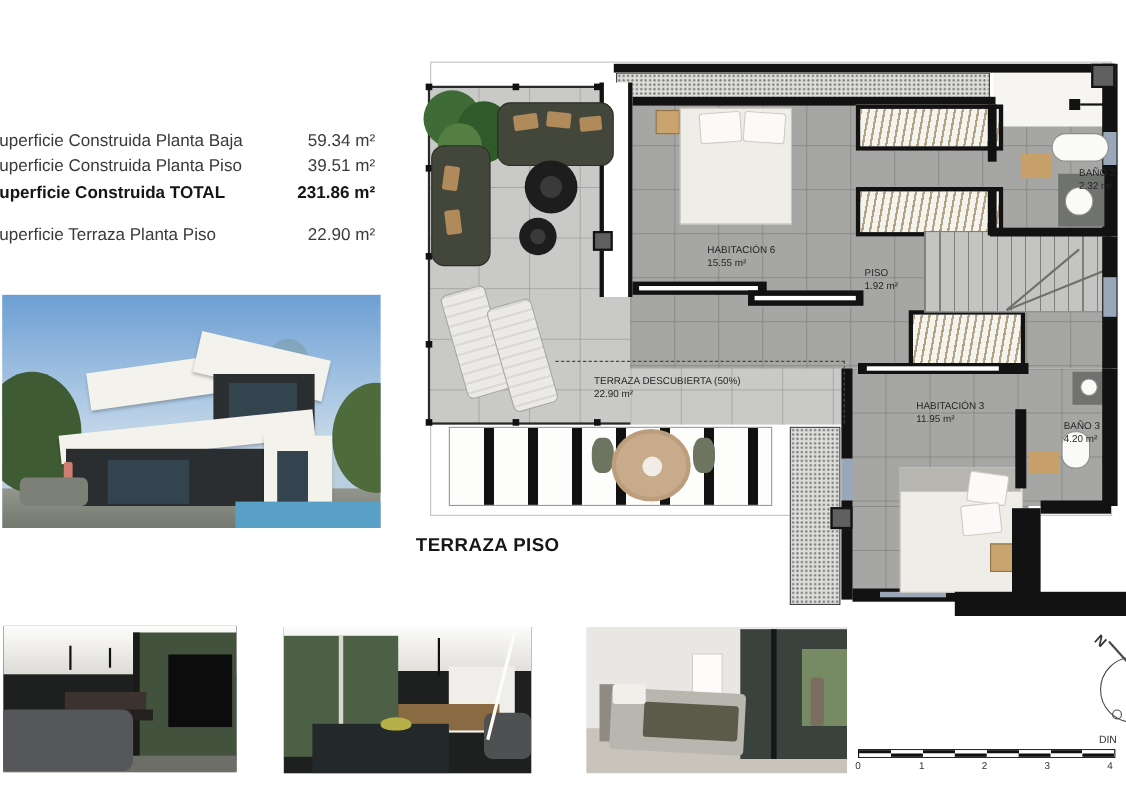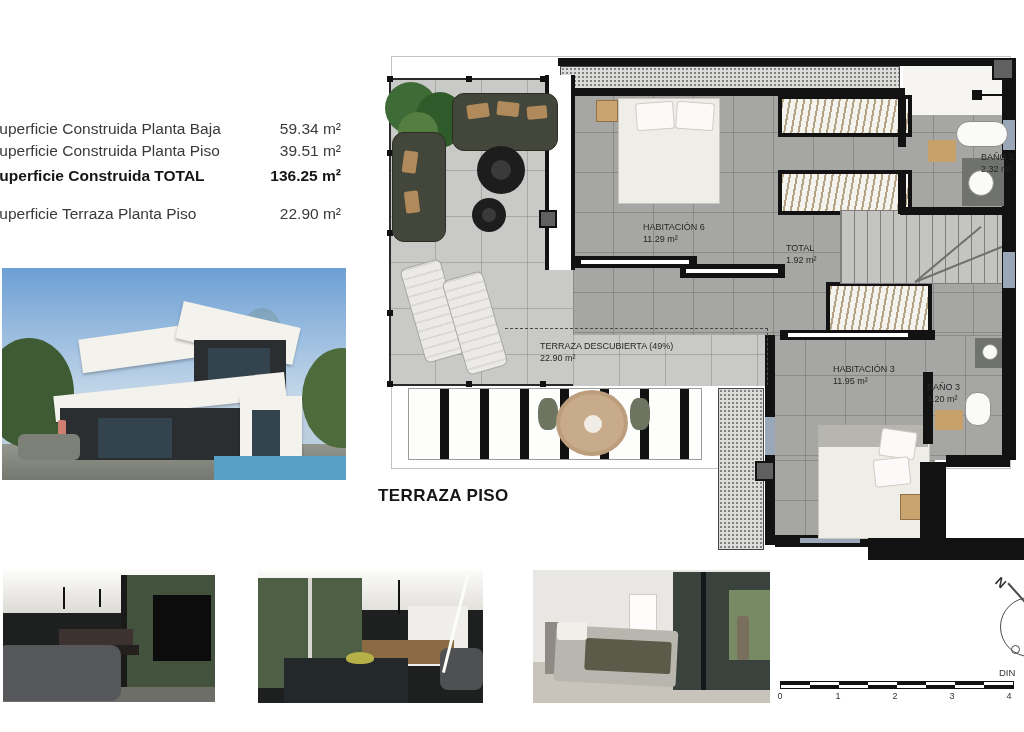--- a/index.html
+++ b/index.html
@@ -89,21 +89,21 @@
     <div class="srow">
       <span>Superficie Construida Planta Baja</span>
       <span class="val">59.34 m²</span>
     </div>
     <div class="srow">
       <span>Superficie Construida Planta Piso</span>
       <span class="val">39.51 m²</span>
     </div>
     <div class="srow total">
       <span>Superficie Construida TOTAL</span>
-      <span class="val">136.25 m²</span>
+      <span class="val">231.86 m²</span>
     </div>
     <div class="srow gap">
       <span>Superficie Terraza Planta Piso</span>
       <span class="val">22.90 m²</span>
     </div>
   </div>
 
   <div id="photo-house" class="abs photo">
     <div class="abs ph-ground"></div>
     <div class="abs plantblob" style="left:-18px;top:70px;width:90px;height:110px;background:#3e5b33;"></div>
@@ -238,40 +238,40 @@
 
   <div id="pergola" class="abs" style="left:408px;top:388px;width:292px;height:70px;"></div>
   <div class="abs pchair" style="left:538px;top:398px;width:20px;height:32px;"></div>
   <div class="abs pchair" style="left:630px;top:398px;width:20px;height:32px;"></div>
   <div class="abs ptable" style="left:556px;top:390px;width:72px;height:66px;">
     <div class="abs ptable-c" style="left:24px;top:21px;width:18px;height:18px;"></div>
   </div>
 
   <div class="abs room-label" style="left:643px;top:222px;">
     <div>HABITACIÓN 6</div>
-    <div>11.29 m²</div>
+    <div>15.55 m²</div>
   </div>
   <div class="abs room-label" style="left:966px;top:152px;margin-left:15px;">
     <div>BAÑO 2</div>
     <div>2.32 m²</div>
   </div>
   <div class="abs room-label" style="left:786px;top:243px;">
-    <div>TOTAL</div>
+    <div>PISO</div>
     <div>1.92 m²</div>
   </div>
   <div class="abs room-label" style="left:833px;top:364px;">
     <div>HABITACIÓN 3</div>
     <div>11.95 m²</div>
   </div>
-  <div class="abs room-label" style="left:927px;top:382px;">
+  <div class="abs room-label" style="left:967px;top:382px;">
     <div>BAÑO 3</div>
     <div>4.20 m²</div>
   </div>
   <div class="abs room-label" style="left:540px;top:341px;">
-    <div>TERRAZA DESCUBIERTA (49%)</div>
+    <div>TERRAZA DESCUBIERTA (50%)</div>
     <div>22.90 m²</div>
   </div>
 
   <div id="plan-title" class="abs">TERRAZA PISO</div>
 
   <div id="photo-living" class="abs photo interior">
     <div class="abs" style="left:0;top:0;width:212px;height:44px;background:linear-gradient(#fdfdfb,#dddbd6);"></div>
     <div class="abs" style="left:118px;top:6px;width:94px;height:116px;background:#43523d;"></div>
     <div class="abs" style="left:118px;top:6px;width:6px;height:116px;background:#1a1a18;"></div>
     <div class="abs" style="left:150px;top:26px;width:58px;height:66px;background:#0c0c0c;"></div>

